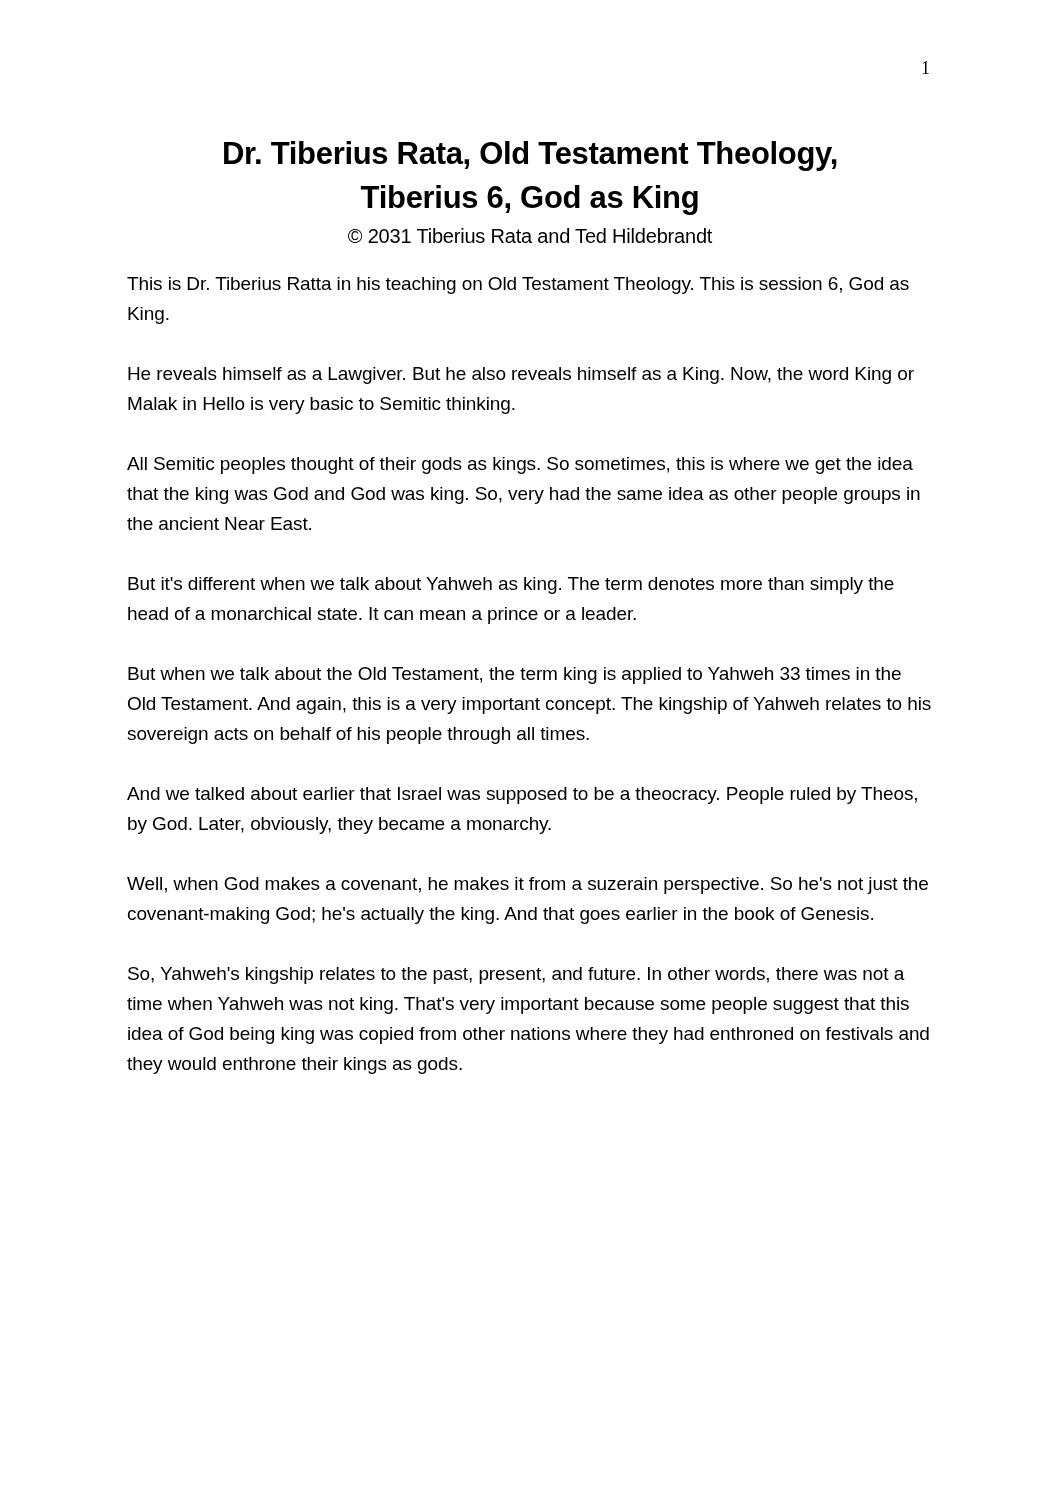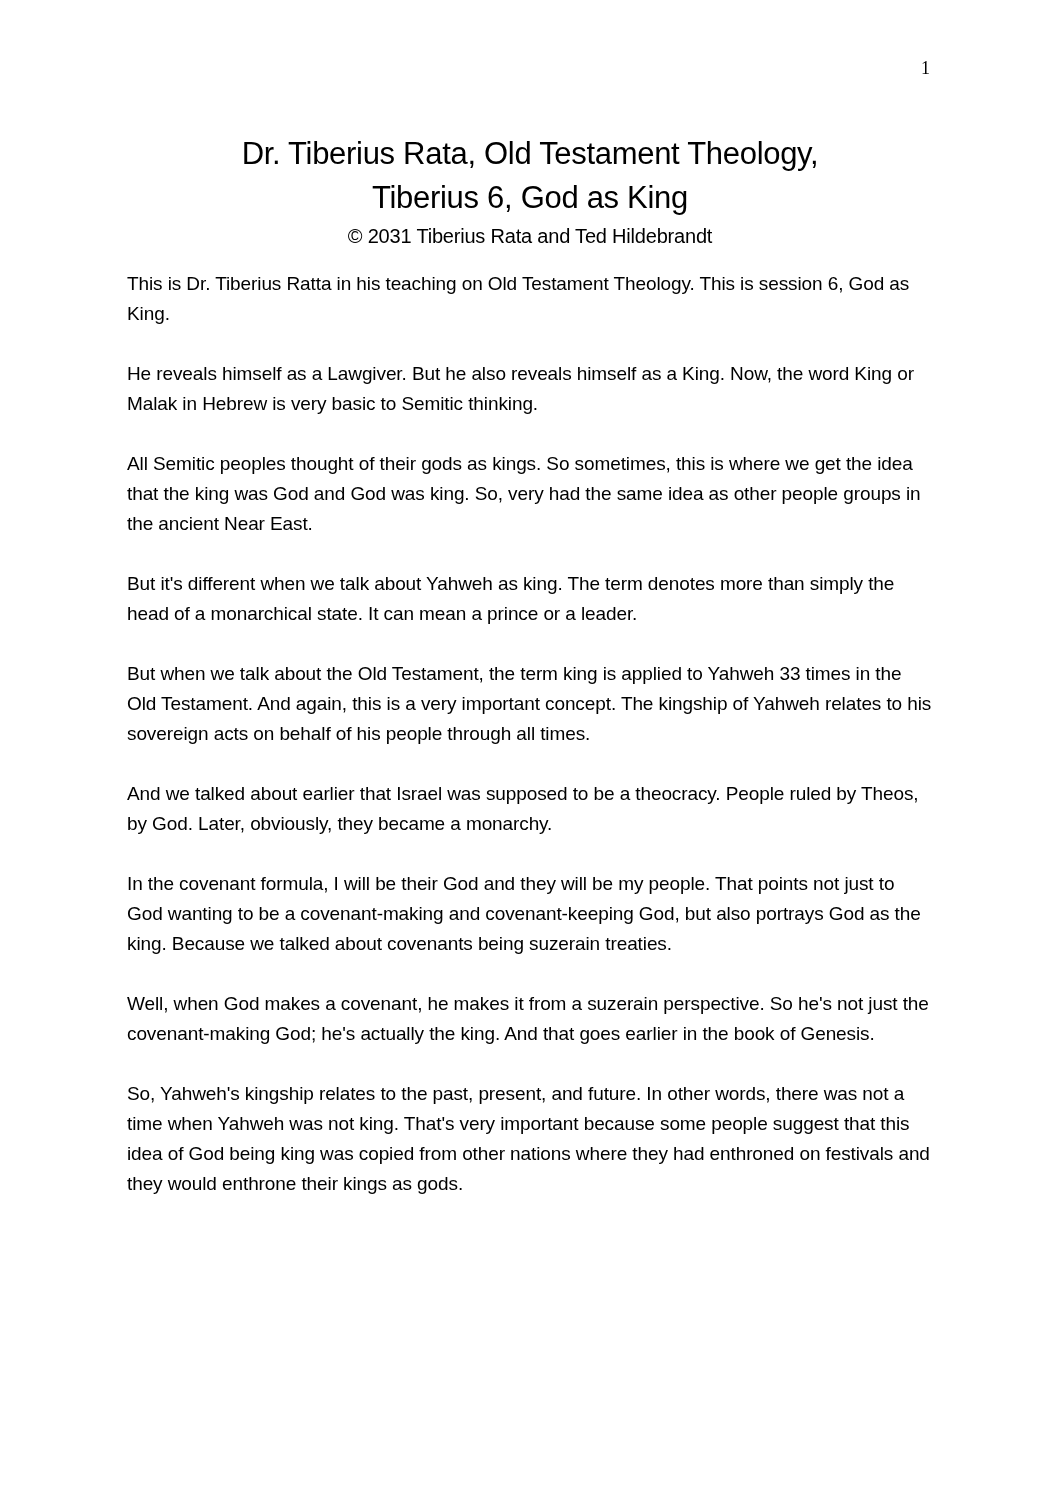--- a/index.html
+++ b/index.html
@@ -28,21 +28,21 @@
   }
   .content {
     position: absolute;
     top: 132px;
     left: 127px;
     width: 806px;
   }
   .doc-title {
     text-align: center;
     font-size: 31px;
-    font-weight: normal;
+    font-weight: bold;
     line-height: 44px;
     letter-spacing: -0.3px;
     color: #000000;
   }
   .copyright {
     text-align: center;
     font-size: 20px;
     line-height: 30px;
     margin-top: 1px;
     letter-spacing: -0.2px;
@@ -70,24 +70,23 @@
 
     <h1 class="doc-title">
       <span>Dr. Tiberius Rata, Old Testament Theology,</span><br>
       <span>Tiberius 6, God as King</span>
     </h1>
 
     <div class="copyright">© 2031 Tiberius Rata and Ted Hildebrandt</div>
 
     <div class="body-text">
         <p class="para">This is Dr. Tiberius Ratta in his teaching on Old Testament Theology. This is session 6, God as King.</p>
-        <p class="para">He reveals himself as a Lawgiver. But he also reveals himself as a King. Now, the word King or Malak in Hebrew is very basic to Semitic thinking.</p>
+        <p class="para">He reveals himself as a Lawgiver. But he also reveals himself as a King. Now, the word King or Malak in Hello is very basic to Semitic thinking.</p>
         <p class="para">All Semitic peoples thought of their gods as kings. So sometimes, this is where we get the idea that the king was God and God was king. So, very had the same idea as other people groups in the ancient Near East.</p>
         <p class="para">But it's different when we talk about Yahweh as king. The term denotes more than simply the head of a monarchical state. It can mean a prince or a leader.</p>
         <p class="para">But when we talk about the Old Testament, the term king is applied to Yahweh 33 times in the Old Testament. And again, this is a very important concept. The kingship of Yahweh relates to his sovereign acts on behalf of his people through all times.</p>
         <p class="para">And we talked about earlier that Israel was supposed to be a theocracy. People ruled by Theos, by God. Later, obviously, they became a monarchy.</p>
-        <p class="para">In the covenant formula, I will be their God and they will be my people. That points not just to God wanting to be a covenant-making and covenant-keeping God, but also portrays God as the king. Because we talked about covenants being suzerain treaties.</p>
         <p class="para">Well, when God makes a covenant, he makes it from a suzerain perspective. So he's not just the covenant-making God; he's actually the king. And that goes earlier in the book of Genesis.</p>
         <p class="para">So, Yahweh's kingship relates to the past, present, and future. In other words, there was not a time when Yahweh was not king. That's very important because some people suggest that this idea of God being king was copied from other nations where they had enthroned on festivals and they would enthrone their kings as gods.</p>
       </div>
 
   </div>
 </div>
 
 </body></html>

